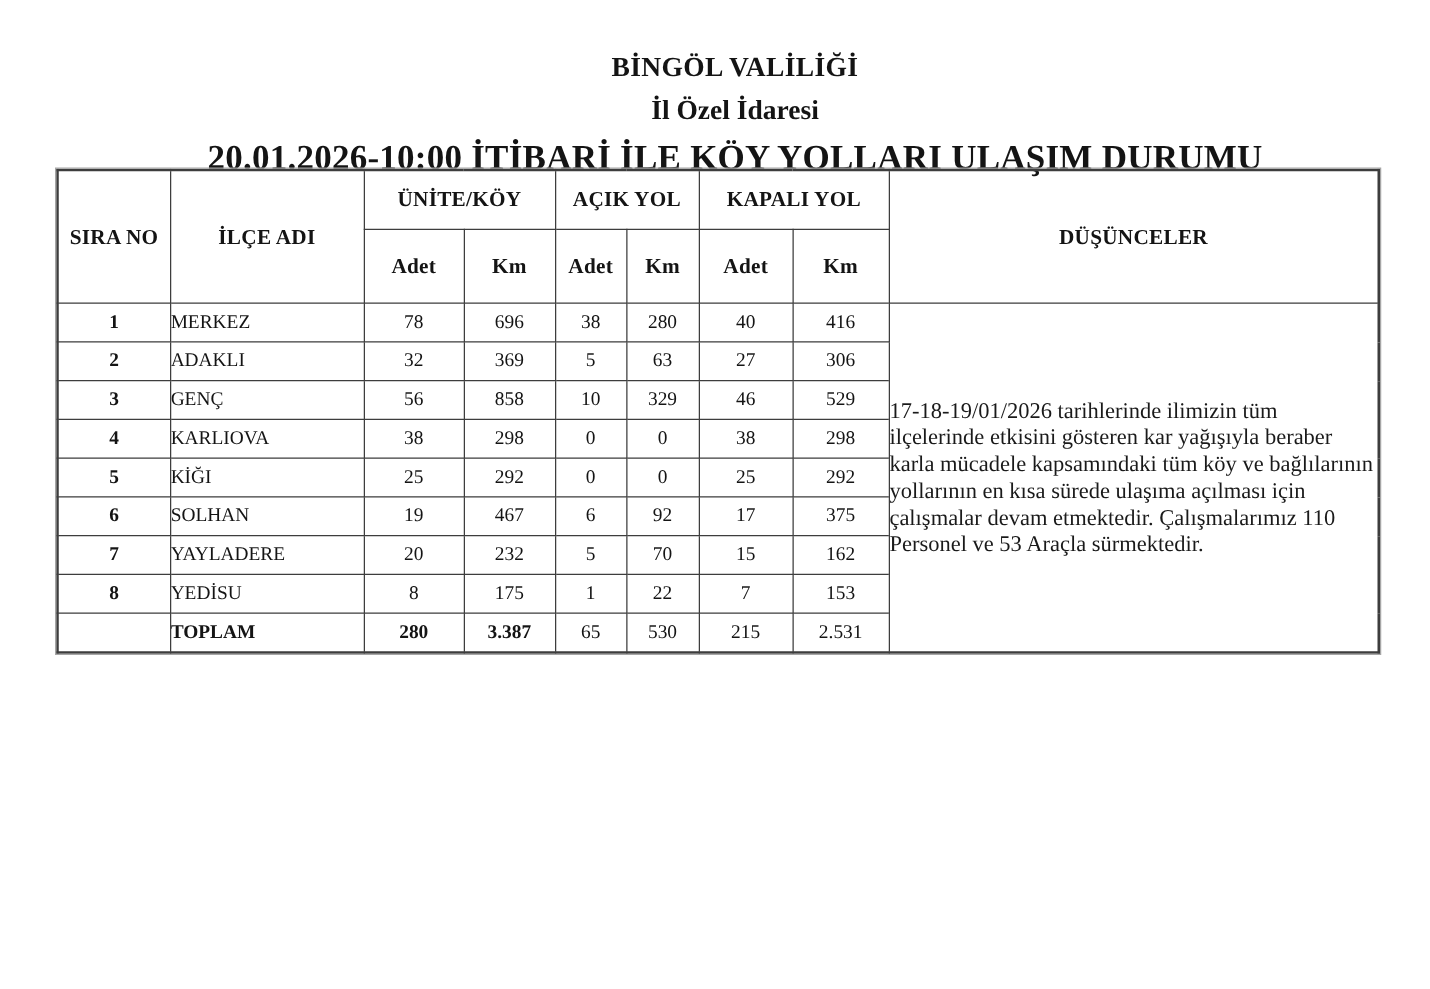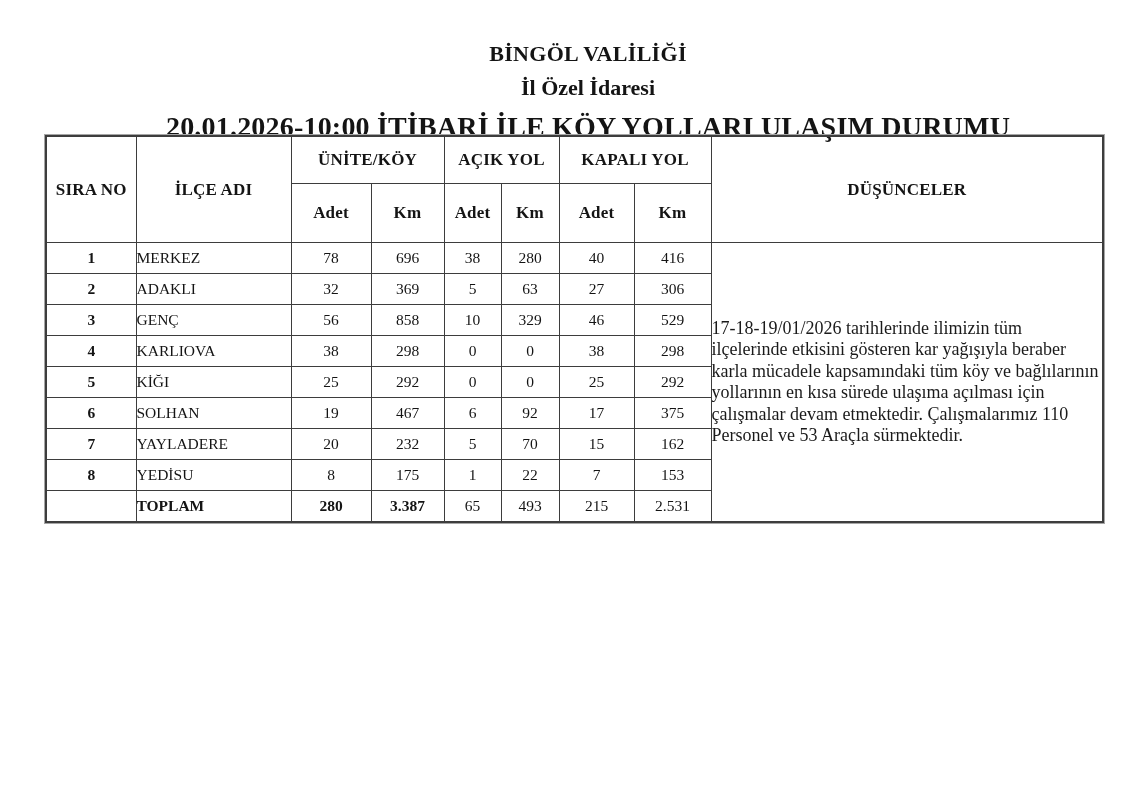--- a/index.html
+++ b/index.html
@@ -212,18 +212,18 @@
         <td class="cell-num">22</td>
         <td class="cell-num">7</td>
         <td class="cell-num">153</td>
       </tr>
       <tr class="row-total">
         <td class="cell-sira"></td>
         <td class="cell-ilce">TOPLAM</td>
         <td class="cell-num bold">280</td>
         <td class="cell-num bold">3.387</td>
         <td class="cell-num">65</td>
-        <td class="cell-num">493</td>
+        <td class="cell-num">530</td>
         <td class="cell-num">215</td>
         <td class="cell-num">2.531</td>
       </tr>
     </tbody>
 </table>
 
 </body></html>

